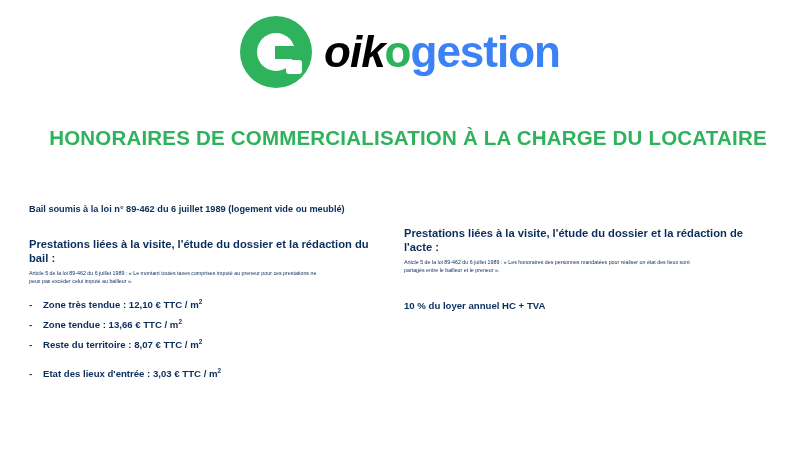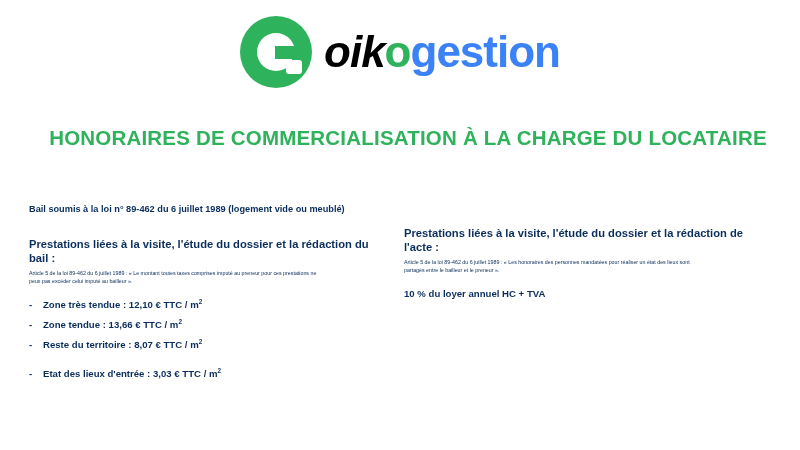--- a/index.html
+++ b/index.html
@@ -163,21 +163,21 @@
     line-height: 0;
   }
   .bullet-gap {
     margin-top: 19px;
   }
 
   .plain-value {
     color: #0b2d5b;
     font-size: 9.6px;
     font-weight: 700;
-    margin-top: 14px;
+    margin-top: 26px;
     line-height: 1.2;
   }
 </style>
 </head>
 <body>
 
 <div class="page">
 
   <div class="logo-row">
     <div class="logo-mark">

